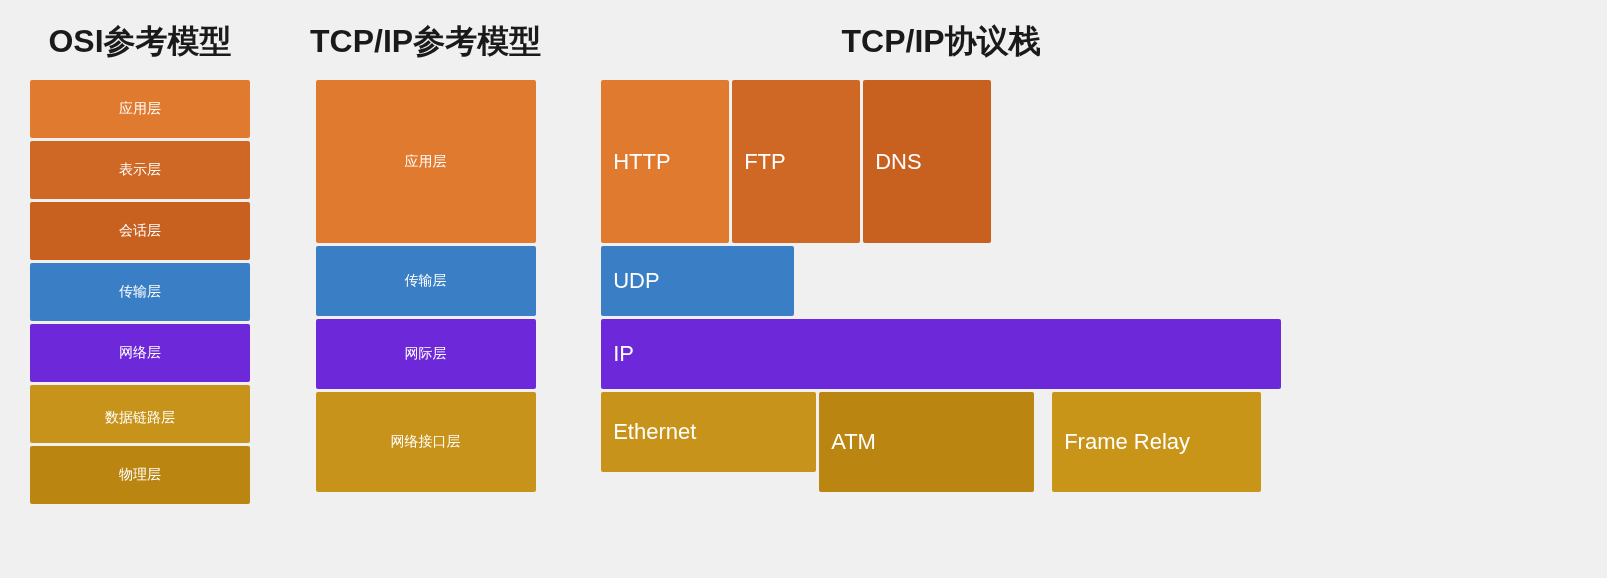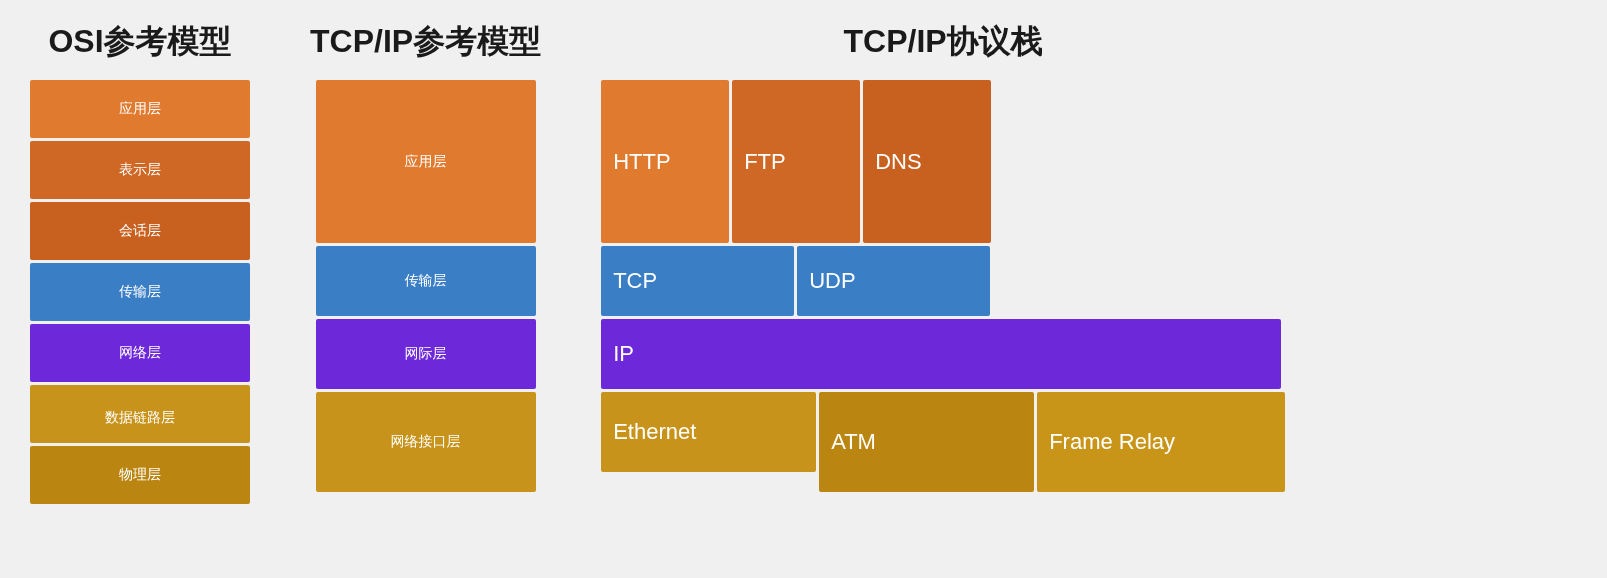--- a/index.html
+++ b/index.html
@@ -138,38 +138,35 @@
       <div class="proto-cell orange" style="width:128px; height:163px;background-color:#D06825;">
         <span>FTP</span>
       </div>
       <div class="proto-cell orange" style="width:128px; height:163px;background-color:#C86020;">
         <span>DNS</span>
       </div>
     </div>
 
     <div style="display:flex; gap:3px;">
       <div class="proto-cell blue" style="width:193px; height:70px;">
-        <span>TCP</span>
-      </div>
-      <div class="proto-cell blue" style="width:193px; height:70px;">
         <span>UDP</span>
       </div>
     </div>
 
     <div style="display:flex; gap:3px;">
       <div class="proto-cell green" style="width:680px; height:70px;">
         <span>IP</span>
       </div>
     </div>
 
     <div style="display:flex; gap:3px;">
       <div class="proto-cell yellow" style="width:215px; height:80px;">
         <span>Ethernet</span>
       </div>
       <div class="proto-cell yellow" style="width:215px; height:100px;background-color:#BA8510;">
         <span>ATM</span>
       </div>
-      <div class="proto-cell yellow" style="width:248px; height:100px;background-color:#C89518;">
+      <div class="proto-cell yellow" style="width:209px; height:100px;background-color:#C89518;margin-left:15px;">
         <span>Frame Relay</span>
       </div>
     </div>
   </div>
 </div>
 
 </body></html>

